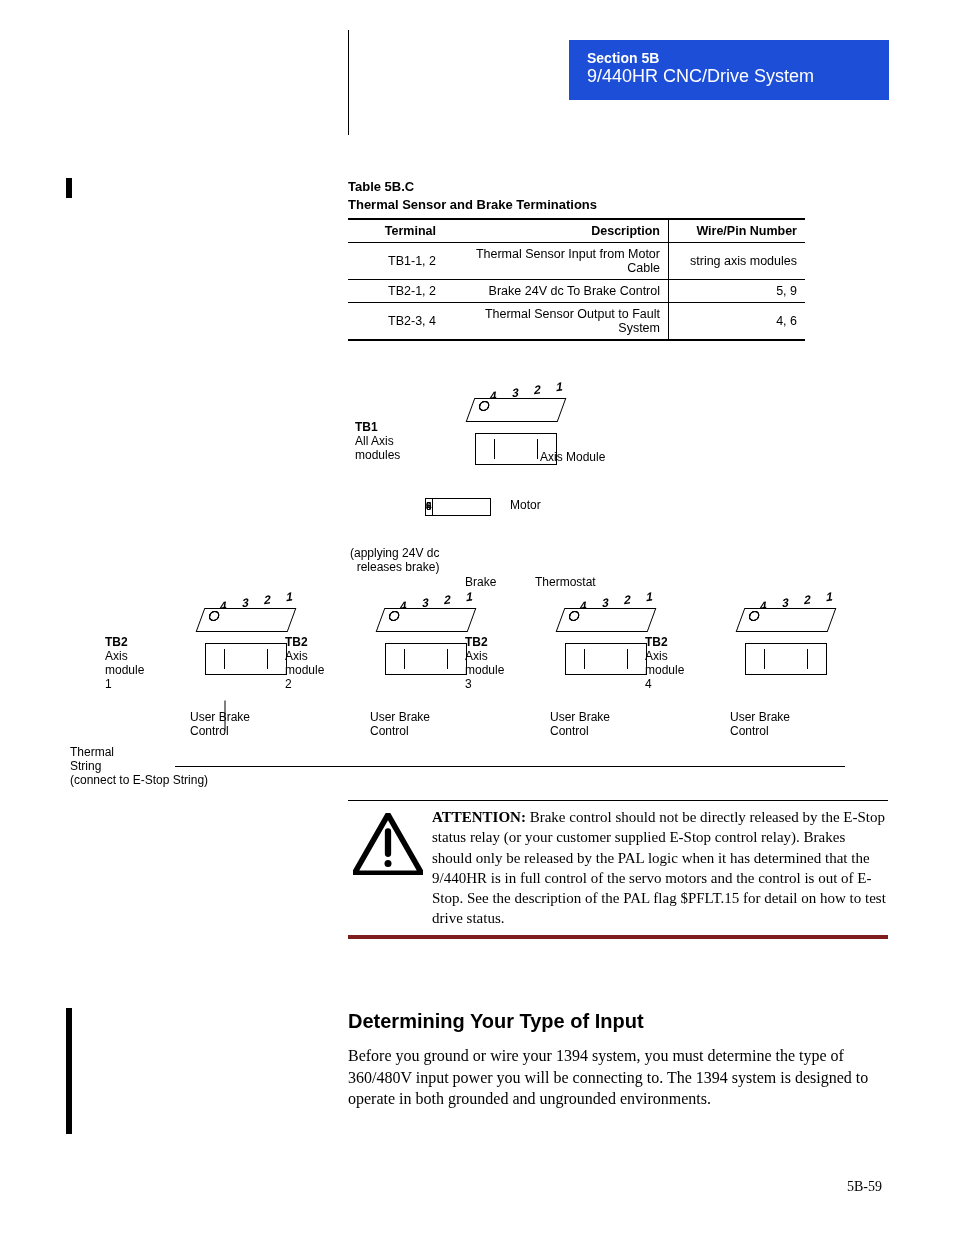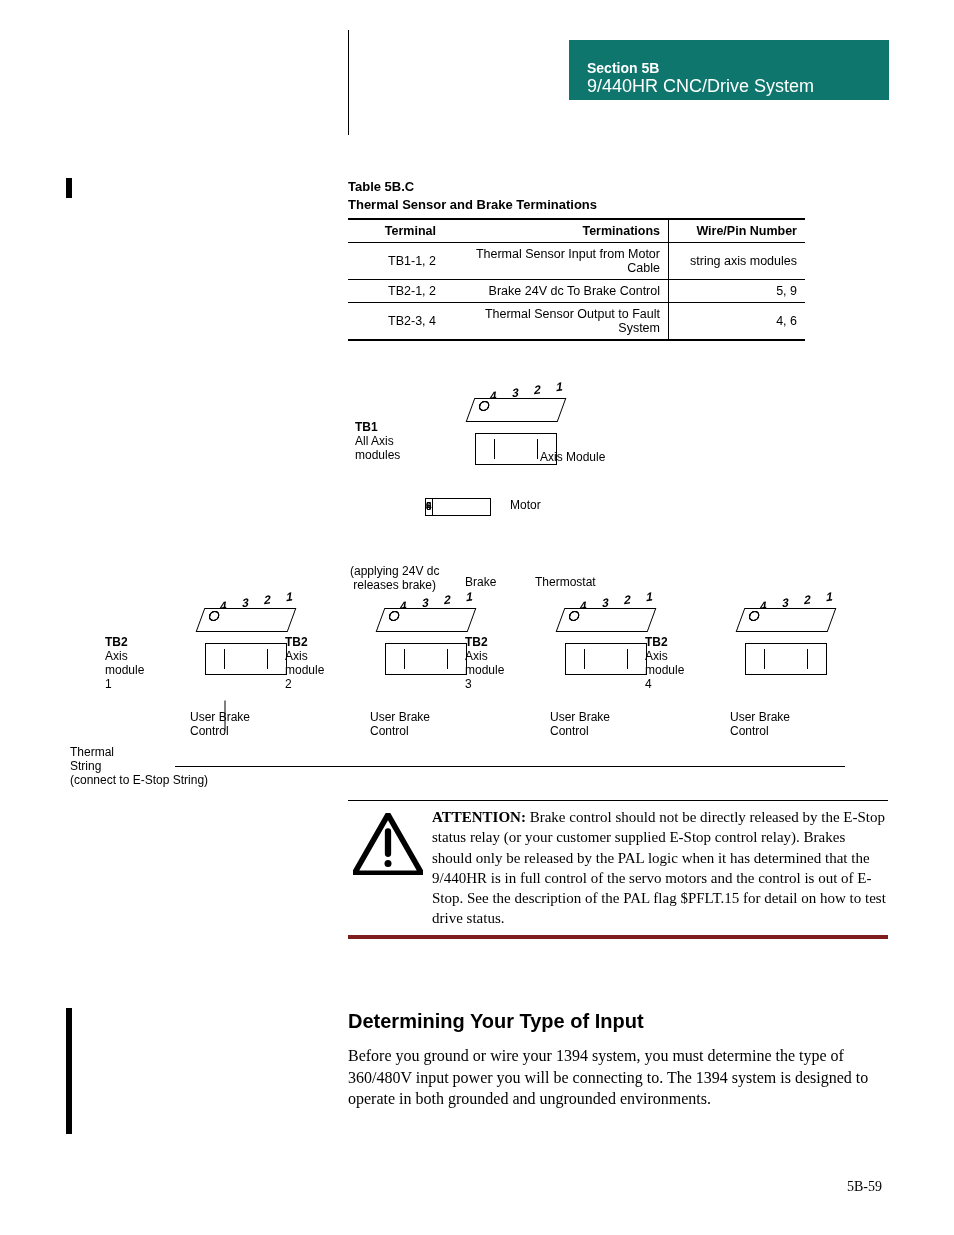--- a/index.html
+++ b/index.html
@@ -1,17 +1,17 @@
 <!DOCTYPE html>
 <html><head>
 <meta charset="utf-8">
 <style>
   body{margin:0;font-family:Helvetica,Arial,sans-serif;font-size:13px;color:#000;background:#fff}
   .page{width:954px;height:1235px;position:relative;margin:0 auto}
-  .header-bar{position:absolute;top:40px;right:65px;width:320px;height:60px;background:#0f766e;color:#fff;padding:20px 18px 0 18px;box-sizing:border-box}
+  .header-bar{position:absolute;top:40px;right:65px;width:320px;height:60px;background:#1d4ed8;color:#fff;padding:10px 18px 0 18px;box-sizing:border-box}
   .header-bar .sec{font-weight:bold;font-size:14px}
   .header-bar .sub{font-size:18px;margin-top:0}
   .vline{position:absolute;left:348px;top:30px;width:1px;height:105px;background:#000}
   .rev1{position:absolute;left:66px;top:178px;width:6px;height:20px;background:#000}
   .rev2{position:absolute;left:66px;top:1008px;width:6px;height:126px;background:#000}
   .tbl-title{position:absolute;left:348px;top:178px;font-weight:bold;font-size:13px;line-height:1.4}
   table.term{position:absolute;left:348px;top:218px;border-collapse:collapse;width:457px}
   table.term th,table.term td{border-top:1px solid #000;border-bottom:1px solid #000;padding:4px 8px;text-align:right;font-size:12.5px}
   table.term th{font-weight:bold}
   table.term th:nth-child(1),table.term td:nth-child(1){width:80px}
@@ -60,21 +60,21 @@
 
 <div class="tbl-title">
   <span>Table 5B.C</span><br>
   <span>Thermal Sensor and Brake Terminations</span>
 </div>
 
 <table class="term">
   <tbody>
         <tr>
     <th>Terminal</th>
-    <th>Terminations</th>
+    <th>Description</th>
     <th>Wire/Pin Number</th>
   </tr>
   <tr>
           <td>TB1-1, 2</td>
           <td>Thermal Sensor Input from Motor Cable</td>
           <td>string axis modules</td>
         </tr>
   <tr>
           <td>TB2-1, 2</td>
           <td>Brake 24V dc To Brake Control</td>
@@ -108,21 +108,21 @@
   </div>
   <div style="left:470px;top:80px">Axis Module</div>
 
   <div class="motor-box" style="left:355px;top:128px">
     <span>6</span>
     <span>4</span>
     <span>5</span>
     <span>9</span>
   </div>
   <div style="left:440px;top:128px">Motor</div>
-  <div style="left:280px;top:194px;white-space:pre-line;text-align:center">(applying 24V dc
+  <div style="left:280px;top:176px;white-space:pre-line;text-align:right">(applying 24V dc
 releases brake)</div>
   <div style="left:395px;top:205px">Brake</div>
   <div style="left:465px;top:205px">Thermostat</div>
 
   <div class="tb-block" style="left:120px;top:250px">
         <div class="nums">4 3 2 1</div>
         <div class="tb-top"></div>
         <div class="dots">
           <span></span>
           <span></span>

